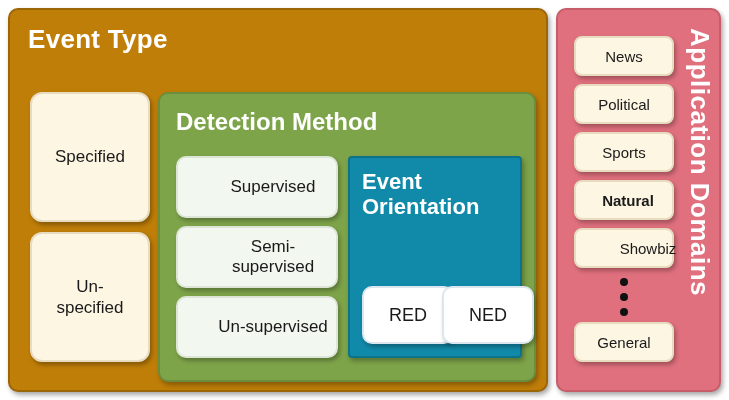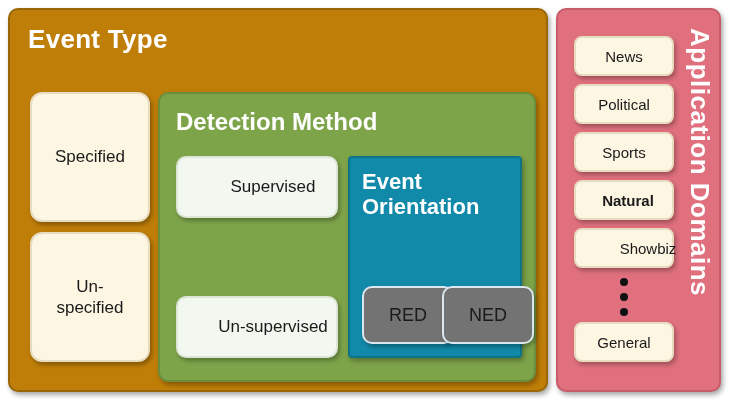--- a/index.html
+++ b/index.html
@@ -139,21 +139,21 @@
     color: #ffffff;
     line-height: 1.12;
   }
 
   
   .ned-box {
     position: absolute;
     top: 128px;
     width: 92px;
     height: 58px;
-    background: #737373;
+    background: #ffffff;
     border: 2px solid #dbe6ee;
     border-radius: 10px;
     box-shadow: 2px 3px 4px rgba(0,0,0,0.28);
     box-sizing: border-box;
     display: flex;
     align-items: center;
     justify-content: center;
     color: #1a1a1a;
     font-size: 18px;
   }
@@ -237,20 +237,23 @@
       <span style="white-space: pre-line;">Un-
 specified</span>
     </div>
 
     <div class="detection-panel">
       <div class="detection-title">Detection Method</div>
 
       <div class="method-box method-supervised">
         <span>Supervised</span>
       </div>
+      <div class="method-box method-semi">
+        <span>Semi-supervised</span>
+      </div>
       <div class="method-box method-unsup">
         <span>Un-supervised</span>
       </div>
 
       <div class="orientation-panel">
         <div class="orientation-title" style="white-space: pre-line;">Event
 Orientation</div>
 
         <div class="ned-box box-red">
           <span>RED</span>

